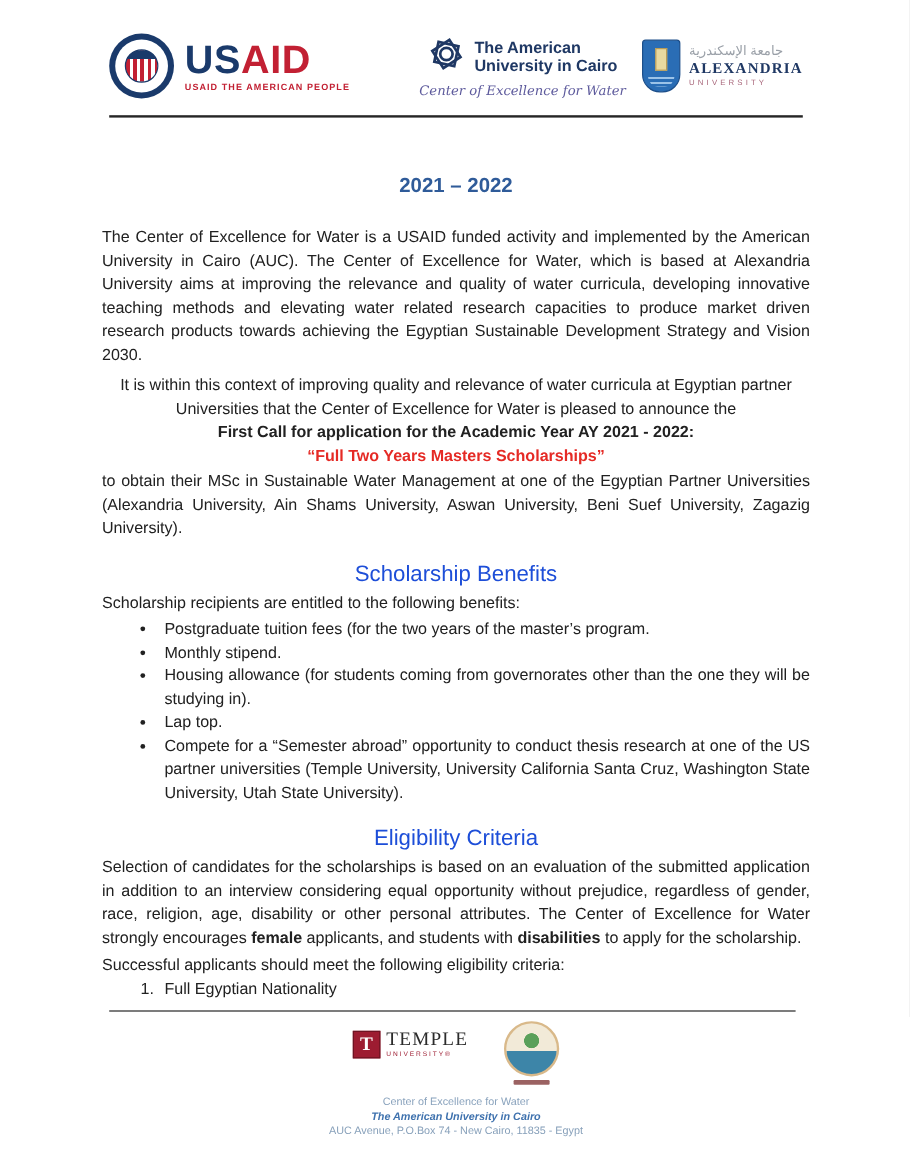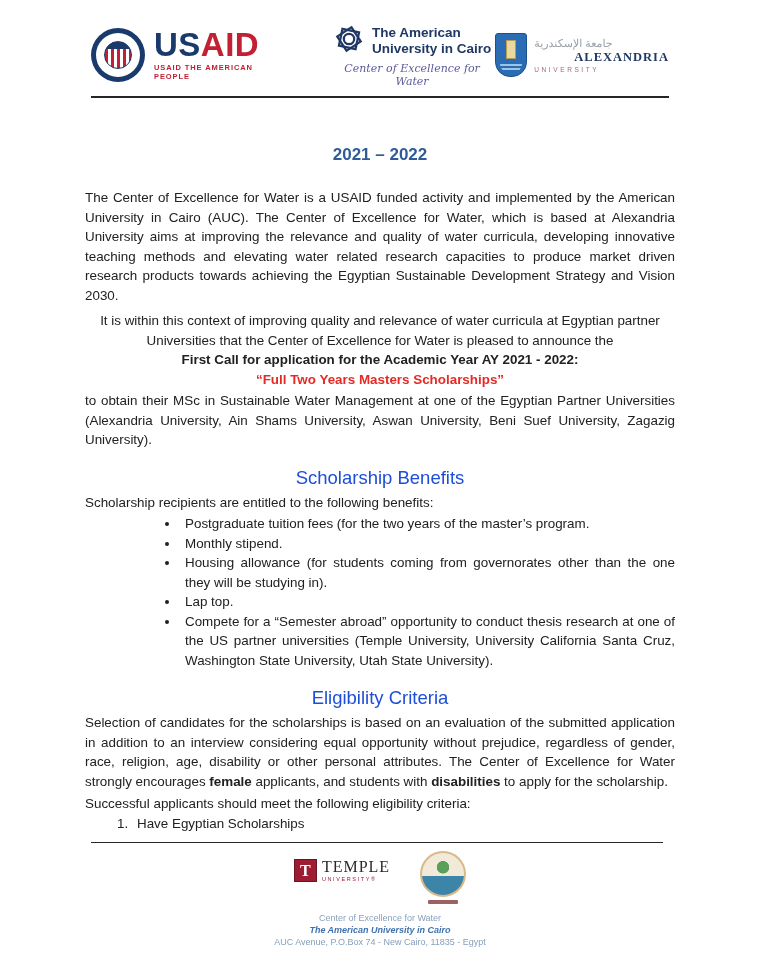--- a/index.html
+++ b/index.html
@@ -29,35 +29,35 @@
   .auc-script { font-family:"DejaVu Serif", serif; font-style:italic; color:#5d5a9c; font-size:11px; margin-top:3px; }
   .alex { display:flex; align-items:center; gap:7px; }
   .alex-shield { width:30px; height:42px; background:#2a6db5; border:1px solid #1d4f8a;
     border-radius:3px 3px 15px 15px; position:relative; flex:none; }
   .alex-shield::before { content:""; position:absolute; left:50%; top:6px; width:8px; height:17px;
     transform:translateX(-50%); background:#e8d9a0; border:1px solid #b89b55; }
   .alex-shield::after { content:""; position:absolute; bottom:4px; left:4px; right:4px; height:8px;
     background:repeating-linear-gradient(180deg,#9cc3e8 0 2px,#2a6db5 2px 4px); border-radius:0 0 8px 8px; }
   .alex-text { text-align:left; }
   .alex-arabic { color:#9aa0a8; font-size:11px; line-height:13px; }
-  .alex-name { color:#1f3864; font-weight:bold; font-size:12.5px; letter-spacing:1px; font-family:"Liberation Serif", serif;margin-left:40px; }
+  .alex-name { color:#1f3864; font-weight:bold; font-size:12.5px; letter-spacing:1px; font-family:"Liberation Serif", serif; }
   .alex-sub { color:#a8667a; font-size:6.5px; letter-spacing:2.6px; margin-top:1px; }
   .rule { border:none; border-top:2px solid #262626; margin:4px 6px 0 6px; }
   
   .title { margin:16px 0 0; text-align:center; font-size:17px; line-height:27px; font-weight:bold; color:#2f5b99; }
   p, li { font-size:13.4px; line-height:19.5px; }
   .p1 { margin:20px 0 0; text-align:justify; }
   .p-centered { margin:6px auto 0; text-align:center; width:96%; }
   .bold-line { margin:0; text-align:center; font-weight:bold; }
   .red-line { margin:0; text-align:center; font-weight:bold; color:#e52a25; }
   .p3 { margin:2px 0 0; text-align:justify; }
   .section-heading { margin:16px 0 0; text-align:center; font-size:18.5px; line-height:24px; font-weight:400; color:#1d4ed8; }
   .lead { margin:3px 0 0; }
   ul.benefits { margin:2px 0 0; padding-left:47px; list-style:disc; }
-  ul.benefits li { padding-left:5px; text-align:justify;margin-left:48px; }
+  ul.benefits li { padding-left:5px; text-align:justify; }
   .elig-p { margin:3px 0 0; text-align:justify; }
   ol.criteria { margin:0; padding-left:47px; }
   ol.criteria li { padding-left:5px; }
   
   .footer-rule { border-top:1.5px solid #262626; margin:9px 12px 0 6px; }
   .footer { margin-top:8px; text-align:center; }
   .footer-logos { display:flex; justify-content:center; align-items:flex-start; gap:30px; height:58px; }
   .temple { display:flex; align-items:center; gap:5px; margin-top:8px; }
   .temple-t { width:21px; height:21px; background:#9d1c31; color:#fff; flex:none;
     font-family:"Liberation Serif", serif; font-weight:bold; font-size:16px;
@@ -141,21 +141,21 @@
     <li>Lap top.</li>
     <li>Compete for a “Semester abroad” opportunity to conduct thesis research at one of the US partner universities (Temple University, University California Santa Cruz, Washington State University, Utah State University).</li>
   </ul>
 
   <h2 class="section-heading">Eligibility Criteria</h2>
   <p class="elig-p">
     <span>Selection of candidates for the scholarships is based on an evaluation of the submitted application in addition to an interview considering equal opportunity without prejudice, regardless of gender, race, religion, age, disability or other personal attributes. The Center of Excellence for Water strongly encourages </span><b>female</b><span> applicants, and students with </span><b>disabilities</b><span> to apply for the scholarship.</span>
   </p>
   <p class="lead">Successful applicants should meet the following eligibility criteria:</p>
   <ol class="criteria">
-    <li>Have Egyptian Scholarships</li>
+    <li>Full Egyptian Nationality</li>
   </ol>
 
   <hr class="rule footer-rule">
 
   <footer class="footer">
     <div class="footer-logos">
       <div class="temple">
         <div class="temple-t">T</div>
         <div class="temple-text">
           <div class="temple-name">TEMPLE</div>

